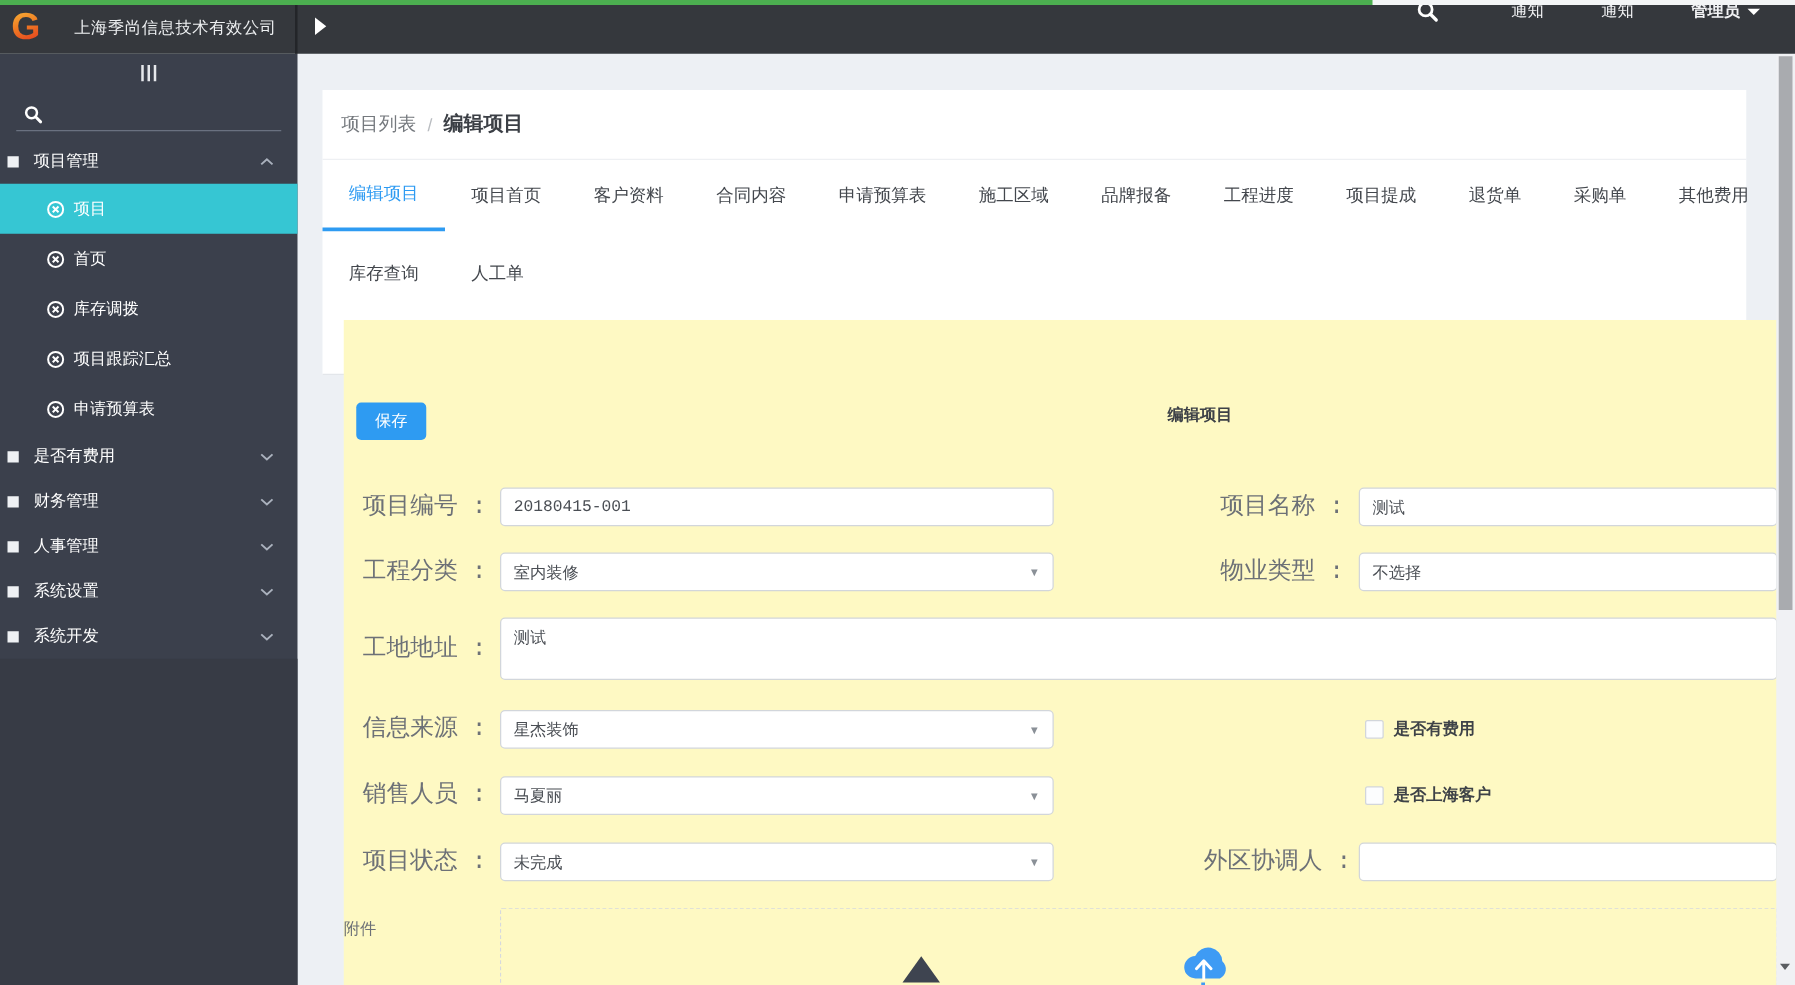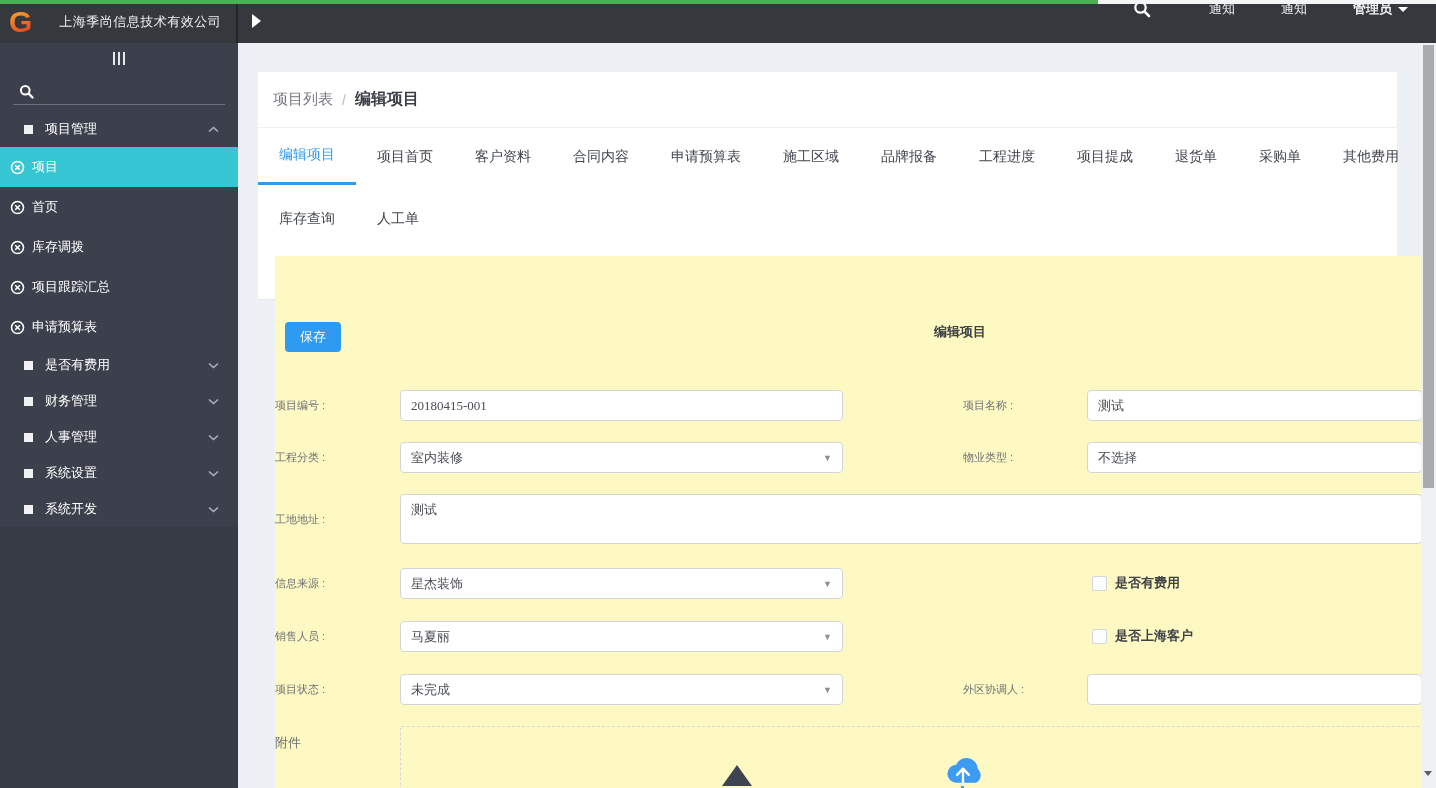--- a/index.html
+++ b/index.html
@@ -26,22 +26,22 @@
   .caret-down { display:inline-block; width:0; height:0; margin-left:6px;
     border-left:5px solid transparent; border-right:5px solid transparent; border-top:5px solid #fff; }
 
   
   #sidebar { position:absolute; left:0; top:43px; width:238px; height:745px; background:#3b404c; display:flex; flex-direction:column; }
   .side-hamburger { height:30px; display:flex; align-items:center; justify-content:center; gap:3px; cursor:pointer; }
   .side-hamburger i { display:block; width:2px; height:13px; background:#e6e8ec; }
   .side-search { margin:3px 13px 6px; height:29px; border-bottom:1px solid #6a7180; display:flex; align-items:flex-end; padding:0 6px 5px; cursor:text; }
   #side-menu { display:flex; flex-direction:column; }
   .s-item { display:flex; align-items:center; color:#ffffff; font-size:13px; cursor:pointer; }
-  .s-item.parent { height:36px; padding-left:24px; }
-  .s-item.child { height:40px; padding-left:10px; }
+  .s-item.parent { height:36px; padding-left:6px; }
+  .s-item.child { height:40px; padding-left:37px; }
   .s-item.child.active { background:#36c6d3; }
   .sq-icon { width:9px; height:9px; background:#eff1f4; margin-right:12px; }
   .cx-icon { display:flex; margin-right:7px; }
   .chev { margin-left:auto; margin-right:19px; display:flex; }
   .s-label { white-space:nowrap; }
   .side-footer { flex:1; background:#373b45; }
 
   
   #crumb-card { position:absolute; left:258px; top:72px; width:1139px; height:228px; background:#ffffff; border-bottom:1px solid #e3e6ea; }
   .crumb-row { height:56px; display:flex; align-items:center; padding:0 15px; border-bottom:1px solid #eef0f3; }
@@ -53,24 +53,24 @@
   .tab { padding:0 21px; display:flex; align-items:center; font-size:14px; color:#43474d; cursor:pointer; white-space:nowrap; }
   .tabs-row2 .tab { align-items:flex-start; padding-top:25px; }
   .tab.active { color:#2e9bf2; border-bottom:3px solid #2e9bf2; }
 
   
   #form-panel { position:absolute; left:258px; top:256px; width:1163px; height:532px; background:#fef9c3; overflow:hidden;margin-left:17px; }
   .save-btn { position:absolute; left:10px; top:66px; width:56px; height:30px; background:#2e9bf2; border:none; border-radius:4px;
     color:#ffffff; font-size:13px; font-family:inherit; cursor:pointer; }
   .panel-title { position:absolute; left:615px; top:67px; width:140px; text-align:center; font-size:13px; font-weight:bold; color:#3d4147; }
 
-  .f-label { position:absolute; width:114px; left:0; font-size:11px; color:#6d7177; line-height:31px; white-space:nowrap; }
+  .f-label { position:absolute; width:114px; left:0; text-align:right; font-size:19px; color:#6d7177; line-height:31px; white-space:nowrap;font-family:Liberation Mono, monospace; }
   .f-label.rt { left:688px; width:112px; }
   .ctl { position:absolute; height:31px; border:1px solid #d2d6db; border-radius:4px; background:#fff; font-size:13px; color:#4a4e54; }
-  input.ctl { padding:0 10px; font-family:Liberation Serif, serif; outline:none; }
+  input.ctl { padding:0 10px; font-family:Liberation Mono, monospace; outline:none; }
   .select { display:flex; align-items:center; padding:0 10px; cursor:pointer; }
   .select .val { flex:1; }
   .select .sel-caret { font-size:9px; color:#8a9097; }
   .l-col { left:125px; width:443px; }
   .r-col { left:812px; width:335px; }
 
   .top-r1 { top:134px; } .top-r2 { top:186px; }
   textarea.ctl { left:125px; top:238px; width:1022px; height:50px; padding:6px 10px; resize:none; font-family:inherit; outline:none; }
   .top-r4 { top:312px; } .top-r5 { top:365px; } .top-r6 { top:418px; }
 

